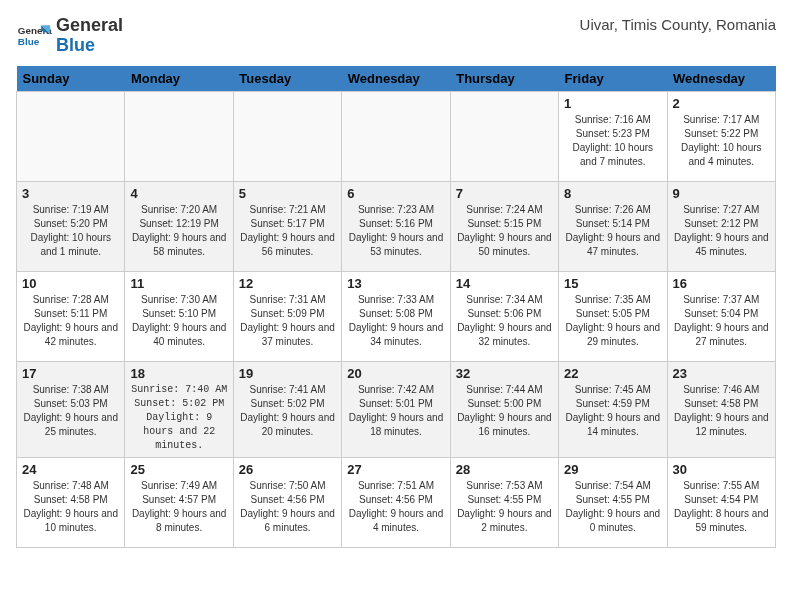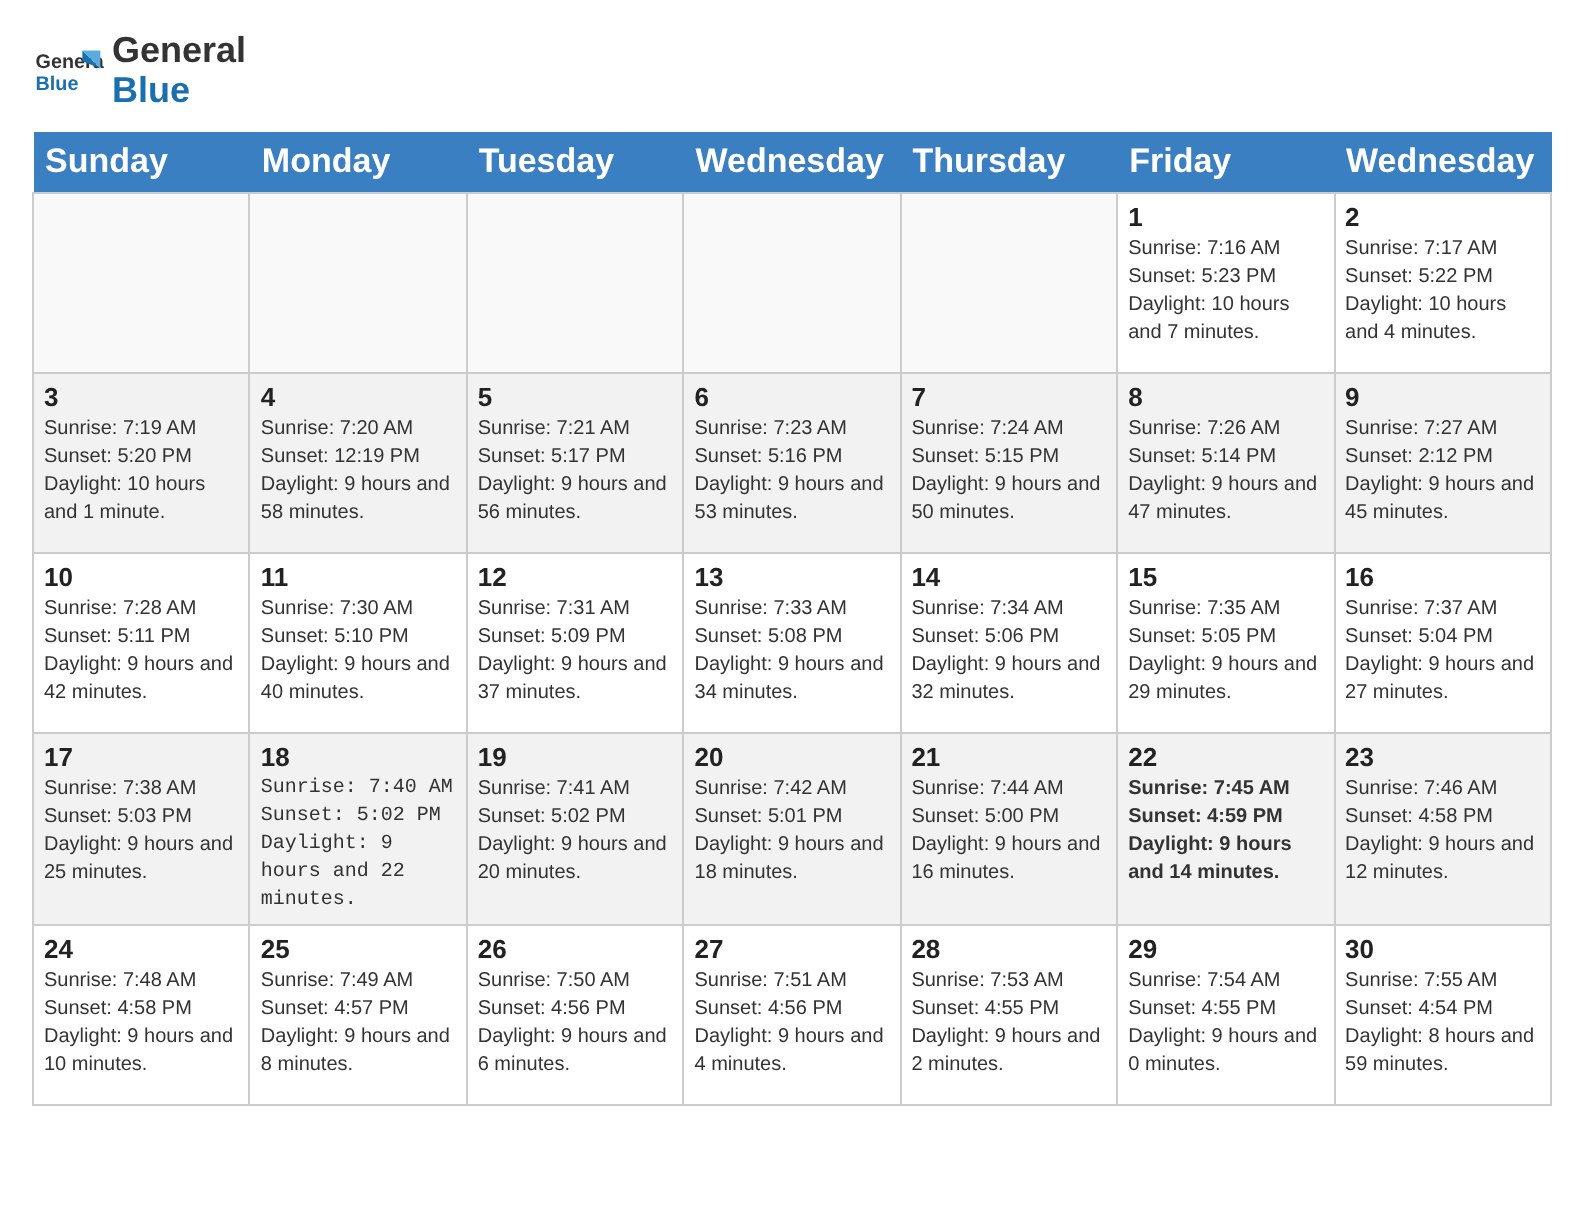--- a/index.html
+++ b/index.html
@@ -44,24 +44,24 @@
       font-size: 15px;
       color: #444;
     }
     table {
       width: 100%;
       border-collapse: collapse;
       table-layout: fixed;
     }
     th {
       background: #3a7fc1;
-      color: #ffffff;
+      color: #000000;
       text-align: left;
       padding: 5px 6px;
-      font-size: 17px;
+      font-size: 13px;
       font-weight: bold;
     }
     td {
       border: 1px solid #ccc;
       vertical-align: top;
       padding: 4px 5px;
       font-size: 10.5px;
       color: #333;
       background: #fff;
       height: 90px;
@@ -72,20 +72,21 @@
     .day-num {
       font-size: 13px;
       font-weight: bold;
       color: #222;
       margin-bottom: 2px;
     }
     .day-info {
       font-size: 10px;
       line-height: 1.4;
       color: #333;
+      text-align: center;
     }
     tr:nth-child(odd) td { background: #fff; }
     tr:nth-child(even) td { background: #f2f2f2; }
     td.empty { background: #f9f9f9 !important; }
   </style>
 </head>
 <body>
 
 <div class="header">
   <div class="logo">
@@ -95,20 +96,21 @@
       <polygon points="28,8 38,18 28,14" fill="#1a6faf"></polygon>
       <polygon points="28,8 38,8 38,18" fill="#5aabde"></polygon>
     </svg>
     <div>
       <div class="logo-text">
         <span>General</span><br><span class="blue">Blue</span>
       </div>
     </div>
   </div>
   <div class="title-block">
+    <div class="location">Uivar, Timis County, Romania</div>
   </div>
 </div>
 
 <table>
   <thead>
     <tr id="header-row">
         <th>Sunday</th>
         <th>Monday</th>
         <th>Tuesday</th>
         <th>Wednesday</th>
@@ -244,28 +246,28 @@
 Sunset: 5:02 PM
 Daylight: 9 hours and 20 minutes.</div>
         </td>
         <td>
           <div class="day-num">20</div>
           <div class="day-info" style="white-space: pre-line;">Sunrise: 7:42 AM
 Sunset: 5:01 PM
 Daylight: 9 hours and 18 minutes.</div>
         </td>
         <td>
-          <div class="day-num">21</div>
+          <div class="day-num">32</div>
           <div class="day-info" style="white-space: pre-line;">Sunrise: 7:44 AM
 Sunset: 5:00 PM
 Daylight: 9 hours and 16 minutes.</div>
         </td>
         <td>
           <div class="day-num">22</div>
-          <div class="day-info" style="white-space: pre-line; font-weight: bold;">Sunrise: 7:45 AM
+          <div class="day-info" style="white-space: pre-line;">Sunrise: 7:45 AM
 Sunset: 4:59 PM
 Daylight: 9 hours and 14 minutes.</div>
         </td>
         <td>
           <div class="day-num">23</div>
           <div class="day-info" style="white-space: pre-line;">Sunrise: 7:46 AM
 Sunset: 4:58 PM
 Daylight: 9 hours and 12 minutes.</div>
         </td>
       </tr>

